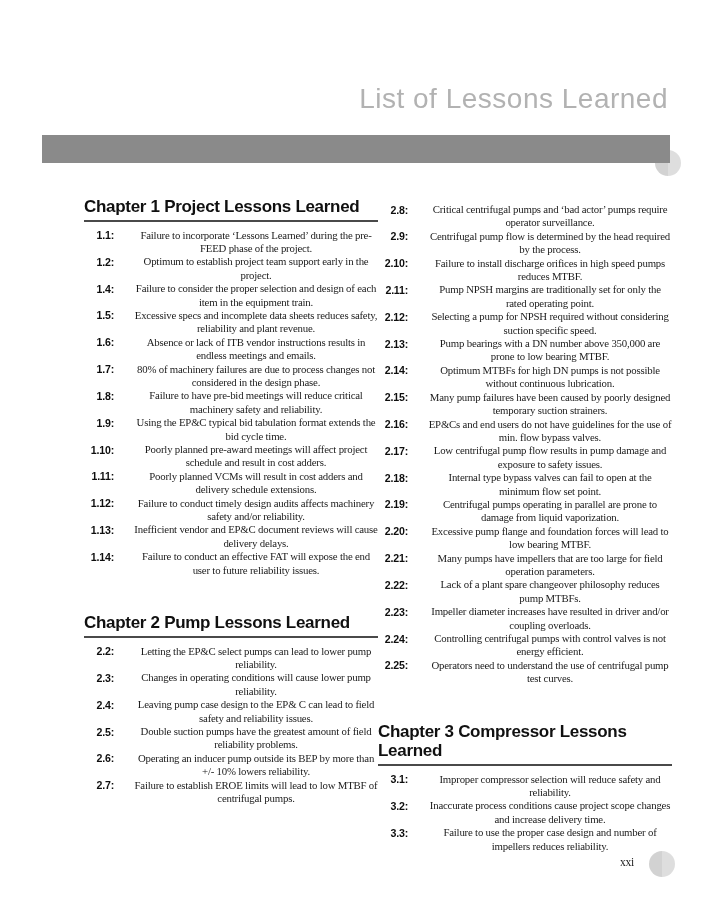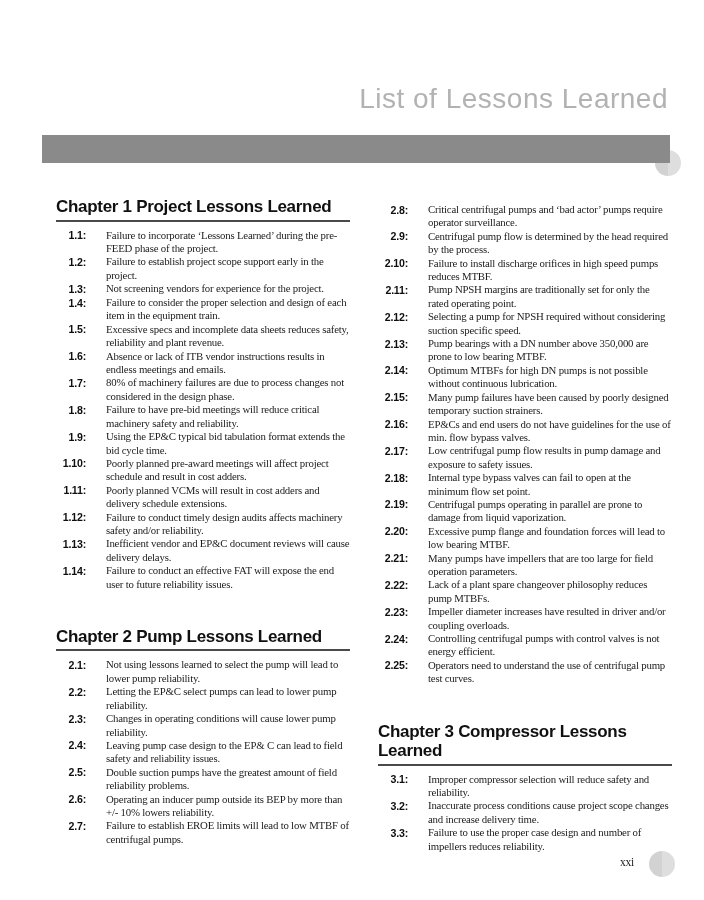--- a/index.html
+++ b/index.html
@@ -40,21 +40,21 @@
     width: 26px;
     height: 26px;
     border-radius: 50%;
     background: linear-gradient(90deg, #d2d2d2 50%, #dedede 50%);
   }
   .corner-circle.top { left: 655px; top: 150px; z-index: 1; }
   .corner-circle.bottom { left: 649px; top: 851px; }
 
   
   .col { position: absolute; width: 294px; }
-  .col-left  { left: 56px;  top: 197px; }
+  .col-left  { left: 84px;  top: 197px; }
   .col-right { left: 378px; top: 196px; }
   .col .block + .block { margin-top: 36px; }
   .col-right .block + .block { }
 
   .chapter-heading {
     margin: 0;
     font-family: "Liberation Sans", sans-serif;
     font-weight: bold;
     font-size: 17px;
     line-height: 19.5px;
@@ -76,21 +76,21 @@
   }
   .lesson-num {
     font-family: "Liberation Sans", sans-serif;
     font-weight: bold;
     font-size: 10.6px;
     text-align: right;
     white-space: nowrap;
     color: #0e0e0e;
     padding-top: 0.5px;
   }
-  .lesson-text { text-align: left; }
+  .lesson-text { text-align: center; }
 
   
   .page-number {
     position: absolute;
     top: 856px;
     right: 70px;
     font-size: 11.5px;
     letter-spacing: -0.2px;
     color: #1b1b1b;
   }
@@ -109,25 +109,21 @@
   <div class="col col-left">
       <section class="block">
         <h2 class="chapter-heading">Chapter 1 Project Lessons Learned</h2>
         <div class="lesson-list">
           <div class="lesson">
             <span class="lesson-num">1.1:</span>
             <span class="lesson-text">Failure to incorporate ‘Lessons Learned’ during the pre-FEED phase of the project.</span>
           </div>
           <div class="lesson">
             <span class="lesson-num">1.2:</span>
-            <span class="lesson-text">Failure to establish project scope support early in the project.</span>
-          </div>
-          <div class="lesson">
-            <span class="lesson-num">1.3:</span>
-            <span class="lesson-text">Not screening vendors for experience for the project.</span>
+            <span class="lesson-text">Optimum to establish project team support early in the project.</span>
           </div>
           <div class="lesson">
             <span class="lesson-num">1.4:</span>
             <span class="lesson-text">Failure to consider the proper selection and design of each item in the equipment train.</span>
           </div>
           <div class="lesson">
             <span class="lesson-num">1.5:</span>
             <span class="lesson-text">Excessive specs and incomplete data sheets reduces safety, reliability and plant revenue.</span>
           </div>
           <div class="lesson">
@@ -165,24 +161,20 @@
           <div class="lesson">
             <span class="lesson-num">1.14:</span>
             <span class="lesson-text">Failure to conduct an effective FAT will expose the end user to future reliability issues.</span>
           </div>
         </div>
       </section>
       <section class="block">
         <h2 class="chapter-heading">Chapter 2 Pump Lessons Learned</h2>
         <div class="lesson-list">
           <div class="lesson">
-            <span class="lesson-num">2.1:</span>
-            <span class="lesson-text">Not using lessons learned to select the pump will lead to lower pump reliability.</span>
-          </div>
-          <div class="lesson">
             <span class="lesson-num">2.2:</span>
             <span class="lesson-text">Letting the EP&amp;C select pumps can lead to lower pump reliability.</span>
           </div>
           <div class="lesson">
             <span class="lesson-num">2.3:</span>
             <span class="lesson-text">Changes in operating conditions will cause lower pump reliability.</span>
           </div>
           <div class="lesson">
             <span class="lesson-num">2.4:</span>
             <span class="lesson-text">Leaving pump case design to the EP&amp; C can lead to field safety and reliability issues.</span>

